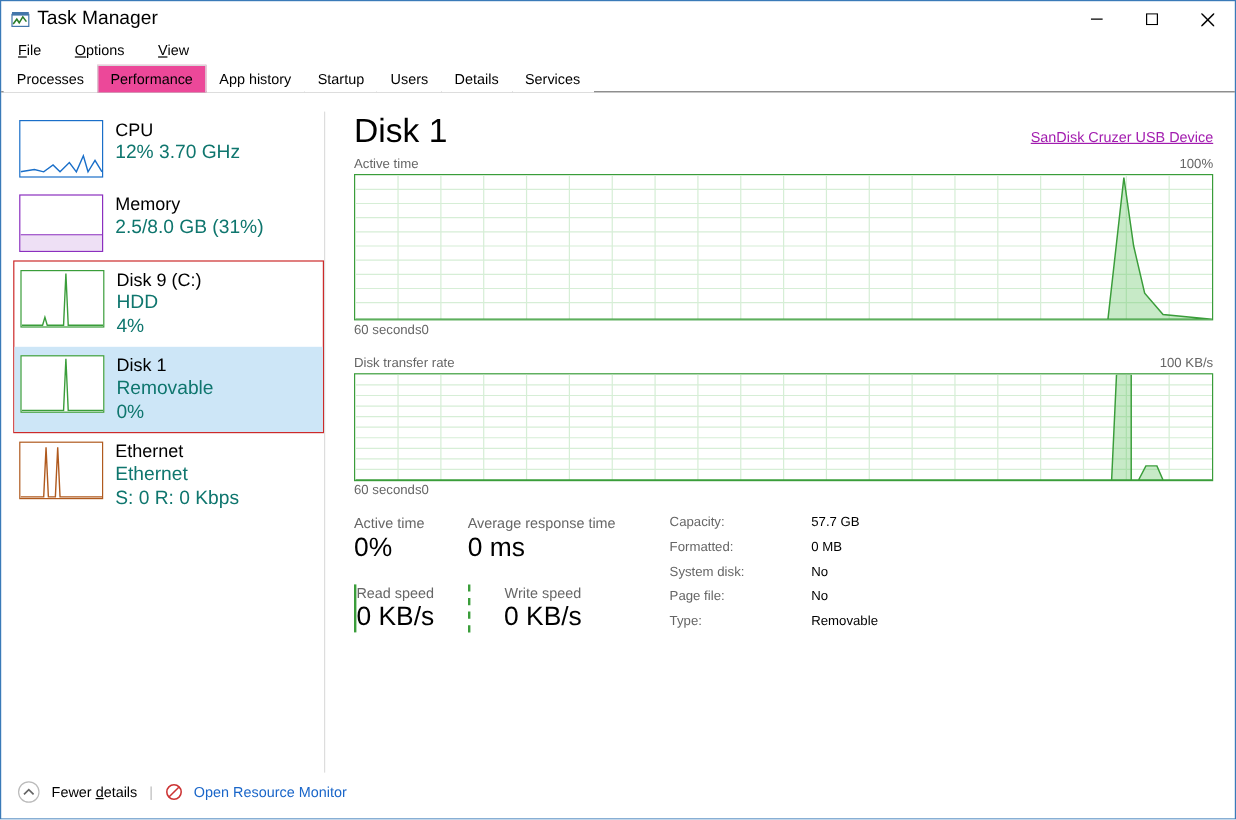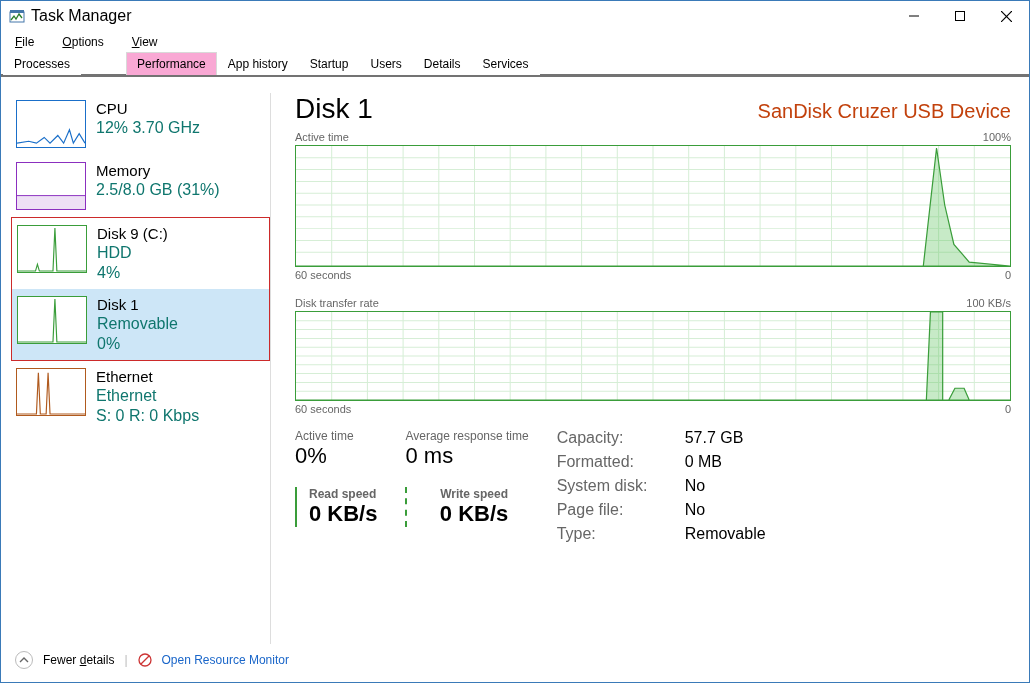--- a/index.html
+++ b/index.html
@@ -47,40 +47,39 @@
     align-items: center;
     gap: 12px;
   }
   .menu-item {
     padding: 2px 8px;
     font-size: 12px;
   }
   .menu-item .ul { text-decoration: underline; }
   .tabs-row {
     display: flex;
-    border-bottom: 3px solid #737373;
+    border-bottom: 1px solid #737373;
     padding-left: 2px;
     height: 24px;
     align-items: flex-end;
   }
   .tab {
     padding: 4px 10px 4px 10px;
     font-size: 12px;
     color: #000;
     border: 1px solid transparent;
     border-bottom: none;
     background: #fff;
     position: relative;
     top: 1px;
   }
   .tab.active {
     border-color: #d9d9d9;
-    background: #f9a8d4;
+    background: #ec4899;
     z-index: 2;
-    margin-left: 45px;
   }
   .content {
     flex: 1;
     display: flex;
     overflow: hidden;
     padding: 16px 18px 0 10px;
   }
   .sidebar {
     width: 260px;
     border-right: 1px solid #ddd;
@@ -118,57 +117,57 @@
     padding-left: 24px;
     display:flex;
     flex-direction:column;
   }
   .header-row {
     display: flex;
     align-items: baseline;
     justify-content: space-between;
   }
   .h-title { font-size: 28px; font-weight: 400; }
-  .h-sub { font-size: 20px; color:#c2410c; }
+  .h-sub { font-size: 12px; color:#a21caf;text-decoration:underline; }
 
   .chart-block { margin-top: 6px; }
   .chart-labels {
     display: flex; justify-content: space-between;
     font-size: 11px; color:#666;
     margin-bottom: 2px;
   }
   .chart {
     border: 1px solid #3a9d3a;
     height: 122px;
     position: relative;
     background: #fff;
     overflow:hidden;
   }
   .chart.small { height: 90px; }
   .chart .grid line { stroke: #d6eed6; stroke-width:1; }
   .chart .series { fill: rgba(94,196,94,0.35); stroke:#3a9d3a; stroke-width:1.2; }
   .chart-bottom-labels {
-    display:flex; justify-content: space-between;
+    display:flex; justify-content: flex-start;
     font-size:11px; color:#666;
     margin: 2px 0 10px 0;
   }
 
   .stats {
     display: flex;
     gap: 28px;
     margin-top: 4px;
   }
   .stat-col { display:flex; flex-direction:column; gap:18px; }
   .stat-block { }
-  .stat-block.bord { border-left: 2px solid #3a9d3a; padding-left: 12px; font-weight: bold; }
+  .stat-block.bord { border-left: 2px solid #3a9d3a; padding-left: 0; }
   .stat-block.bord.dashed { border-left: 2px dashed #3a9d3a; text-align: center; }
   .stat-label { font-size: 12px; color:#666; }
   .stat-value { font-size: 22px; }
 
-  .kv { display:grid; grid-template-columns: 100px auto; gap: 6px 28px; font-size:16px; color:#666;}
+  .kv { display:grid; grid-template-columns: 100px auto; gap: 6px 18px; font-size:11px; color:#666;margin-left:17px;}
   .kv .v { color:#000; }
 
   .footer {
     height: 38px;
     border-top: 0;
     display:flex;
     align-items:center;
     padding: 0 14px 6px 14px;
     gap: 10px;
     font-size: 12px;

